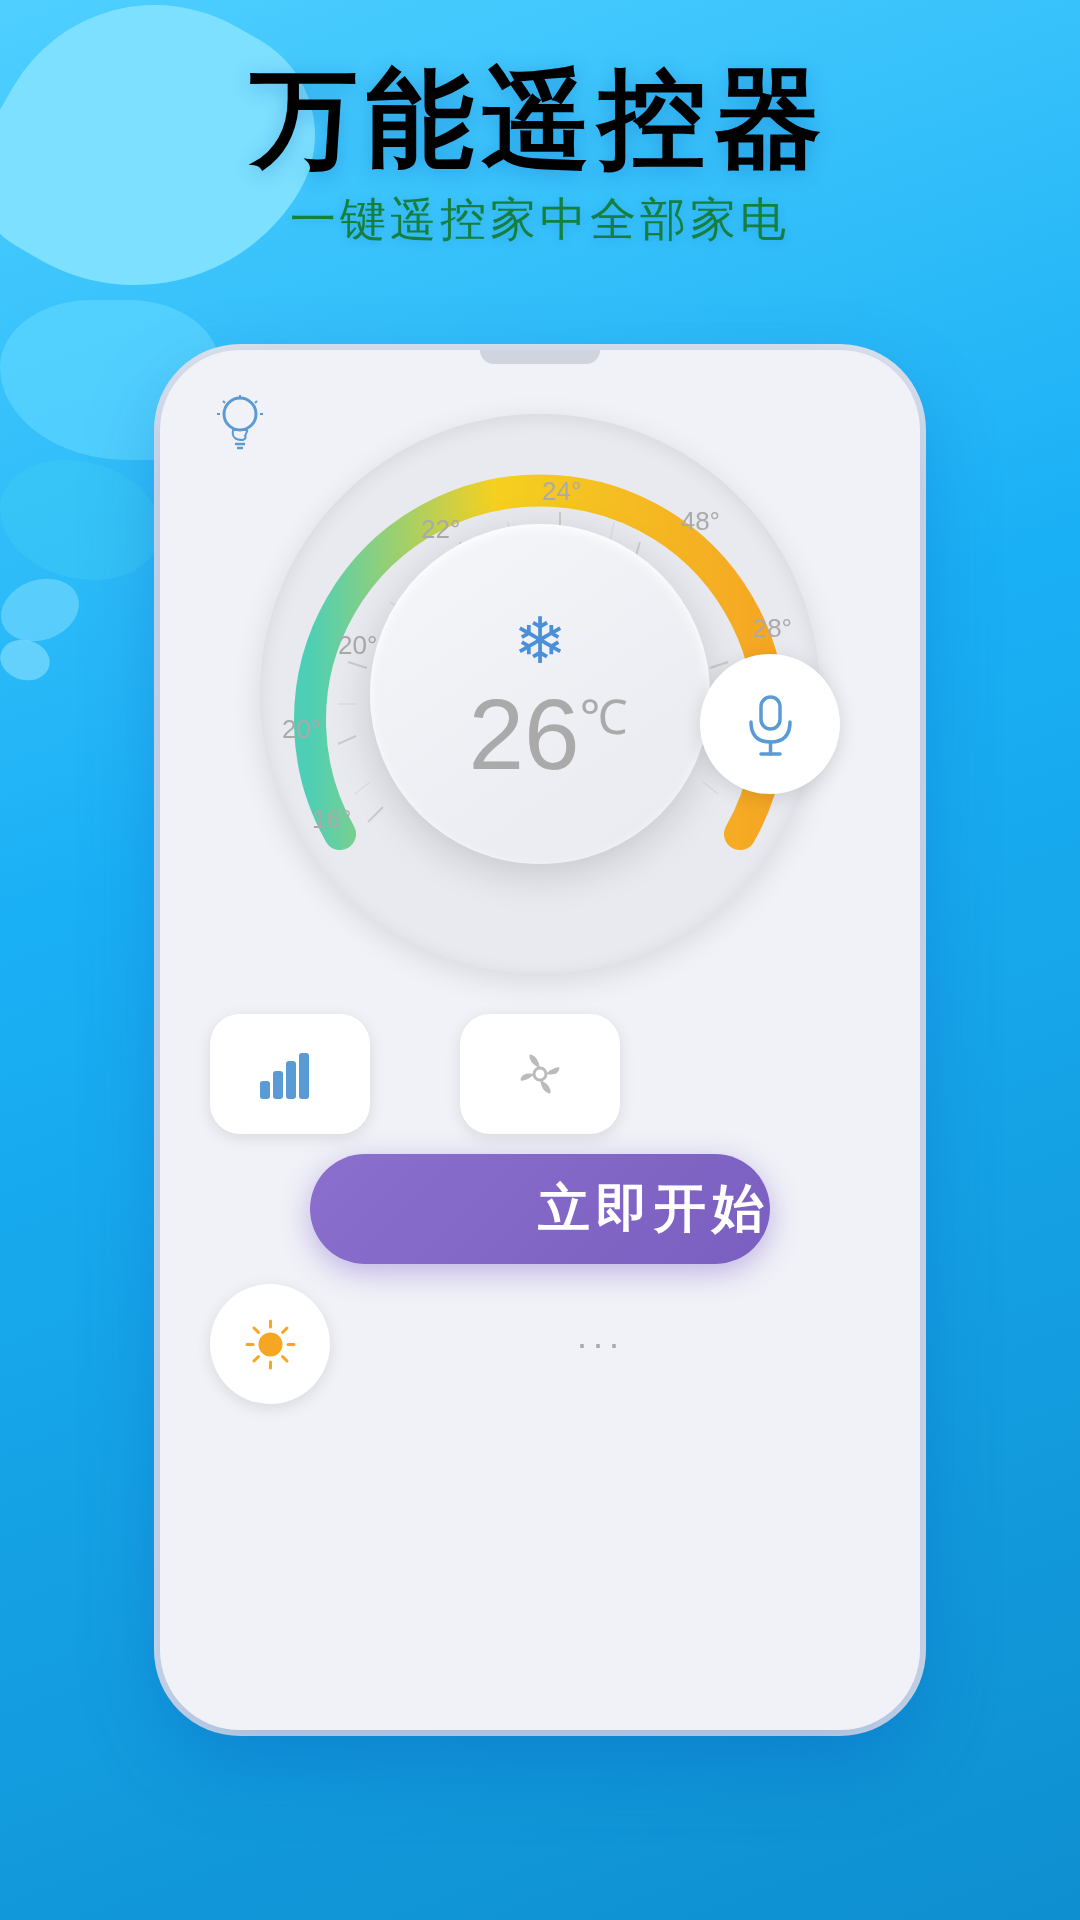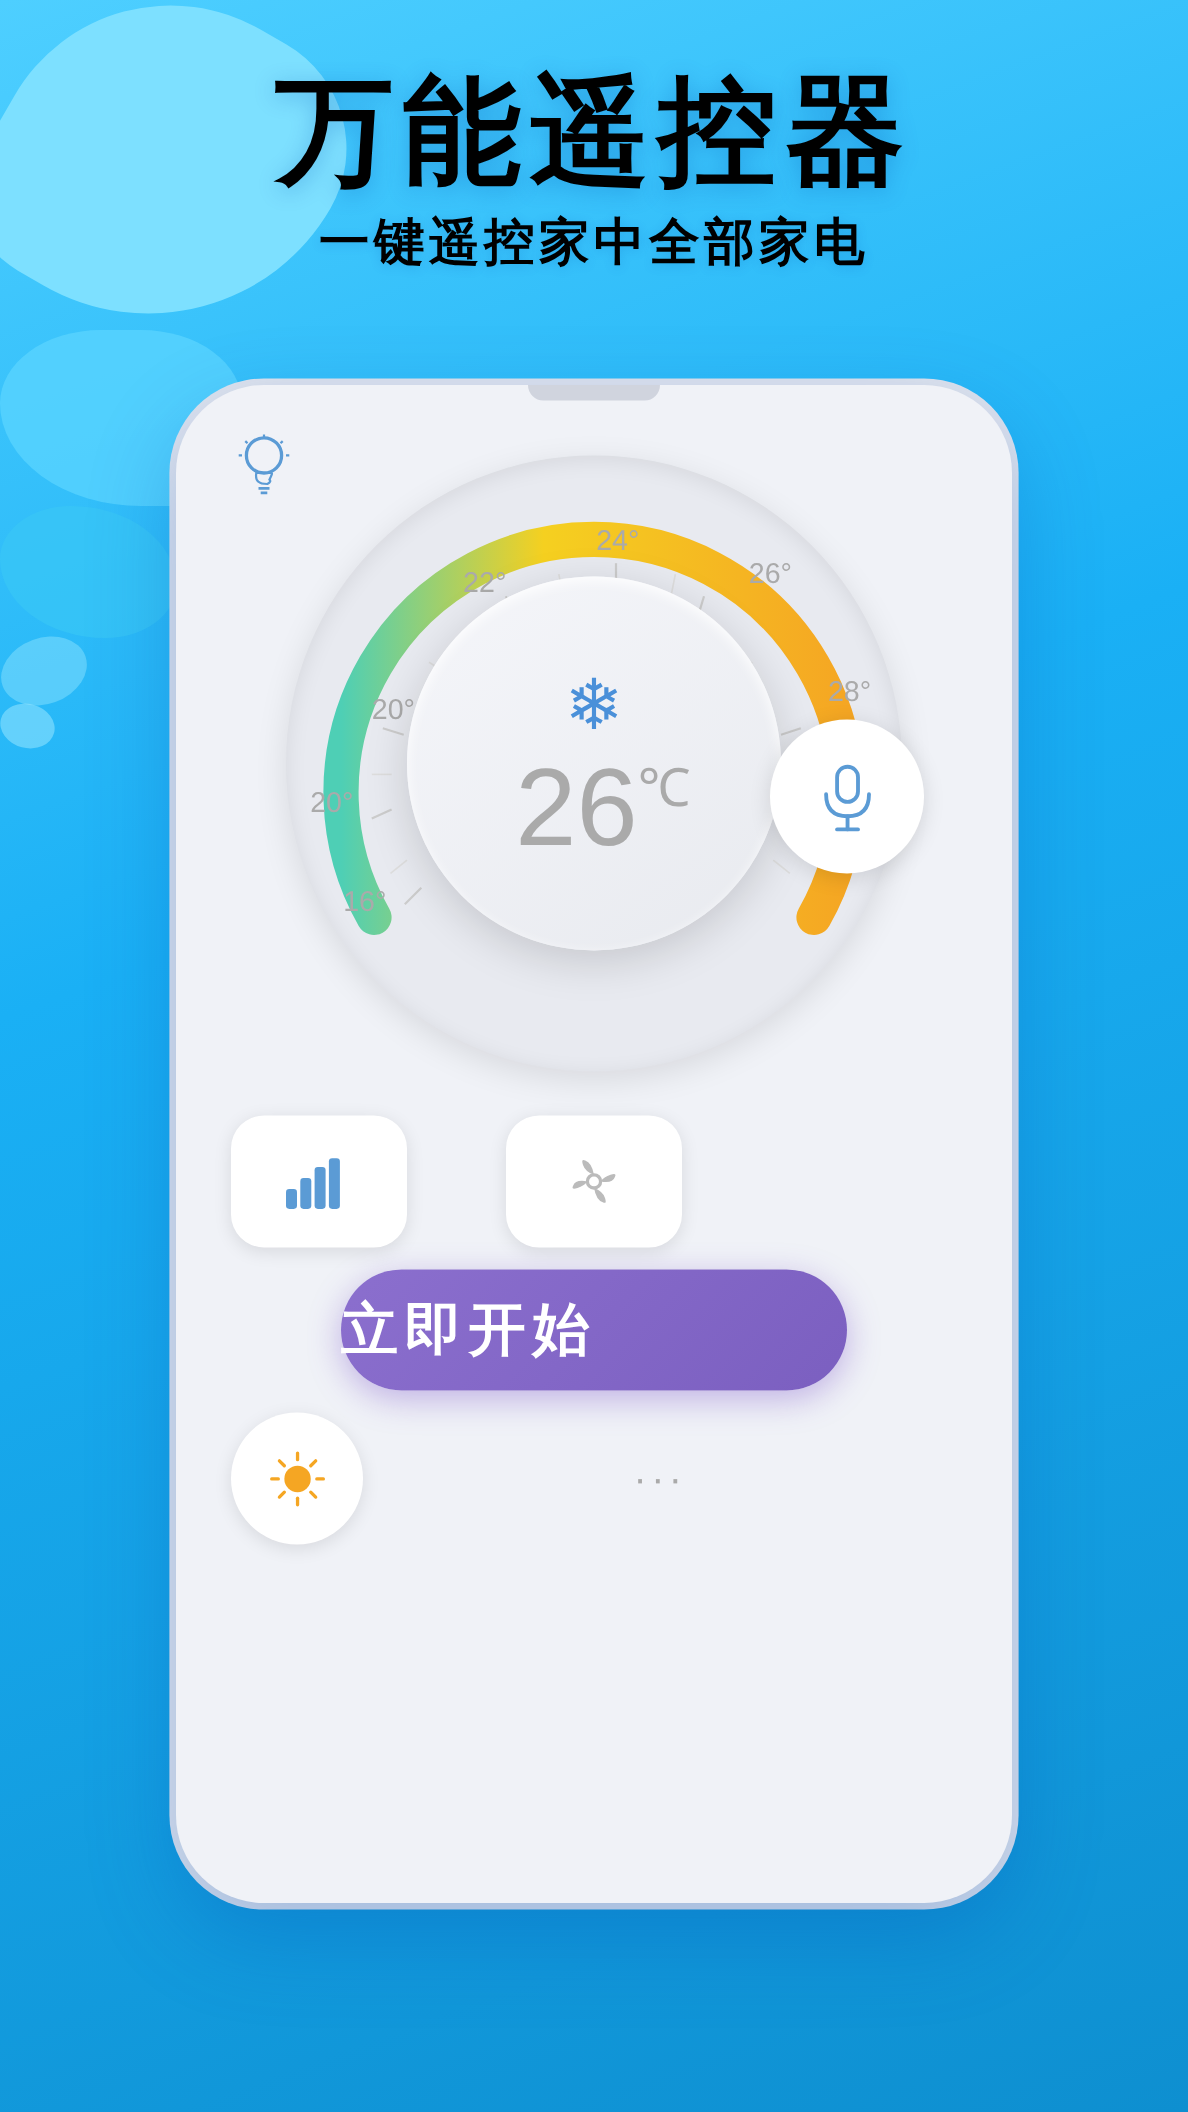--- a/index.html
+++ b/index.html
@@ -61,22 +61,22 @@
     .title-main {
       font-size: 108px;
       font-weight: 800;
       color: #000000;
       letter-spacing: 8px;
       text-shadow: 0 4px 20px rgba(0,80,180,0.3);
       line-height: 1.1;
     }
     .title-sub {
       font-size: 46px;
-      font-weight: 700;
-      color: #000000;
+      font-weight: 400;
+      color: #15803d;
       letter-spacing: 4px;
       margin-top: 10px;
       text-shadow: 0 2px 10px rgba(0,80,180,0.2);
     }
 
     
     .phone {
       position: absolute;
       top: 350px;
       left: 50%;
@@ -234,21 +234,21 @@
       bottom: 340px;
       cursor: pointer;
     }
 
     
     .start-btn {
       width: 460px; height: 110px;
       border-radius: 55px;
       background: linear-gradient(135deg, #8b6fce, #7b5fc0);
       box-shadow: 0 8px 30px rgba(120,80,200,0.4);
-      display: flex; align-items: center; justify-content: flex-start;
+      display: flex; align-items: center; justify-content: flex-end;
       cursor: pointer;
       font-size: 52px;
       font-weight: 600;
       color: white;
       letter-spacing: 6px;
       margin-top: 20px;
     }
 
     
     .last-row {
@@ -347,21 +347,21 @@
         <line x1="424" y1="188" x2="408" y2="198" stroke="#ddd" stroke-width="1.5"></line>
         <line x1="472" y1="290" x2="454" y2="290" stroke="#ddd" stroke-width="1.5"></line>
         <line x1="458" y1="380" x2="443" y2="368" stroke="#ddd" stroke-width="1.5"></line>
       </svg>
 
       <span class="tick-label" style="left: 52px; top: 390px;">16°</span>
       <span class="tick-label" style="left: 22px; top: 300px;">20°</span>
       <span class="tick-label" style="left: 42px; top: 216px; margin-left: 36px;">20°</span>
       <span class="tick-label" style="left: 148px; top: 100px; margin-left: 13px;">22°</span>
       <span class="tick-label" style="left: 282px; top: 62px;">24°</span>
-      <span class="tick-label" style="right: 100px; top: 92px;">26°</span>
+      <span class="tick-label" style="right: 100px; top: 92px;">48°</span>
       <span class="tick-label" style="right: 28px; top: 199px;">28°</span>
       <span class="tick-label" style="right: 22px; top: 300px;">30°</span>
 
       <div class="center-circle">
 
         <div class="snowflake">❄</div>
 
         <div style="display:flex; align-items:flex-start; line-height:1;margin-left:16px;">
           <span class="temp-display" style="font-size:100px; color:#aaa; font-weight:300;">26</span>
           <span style="font-size:48px; color:#aaa; margin-top:10px;">℃</span>

